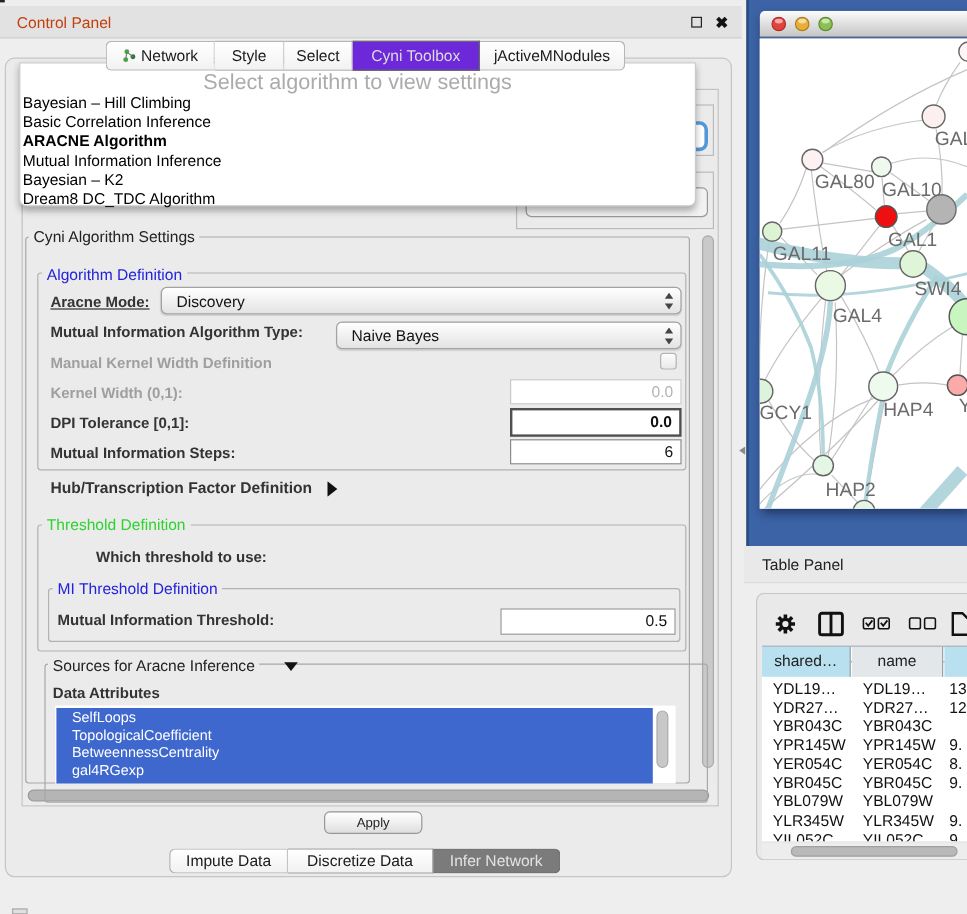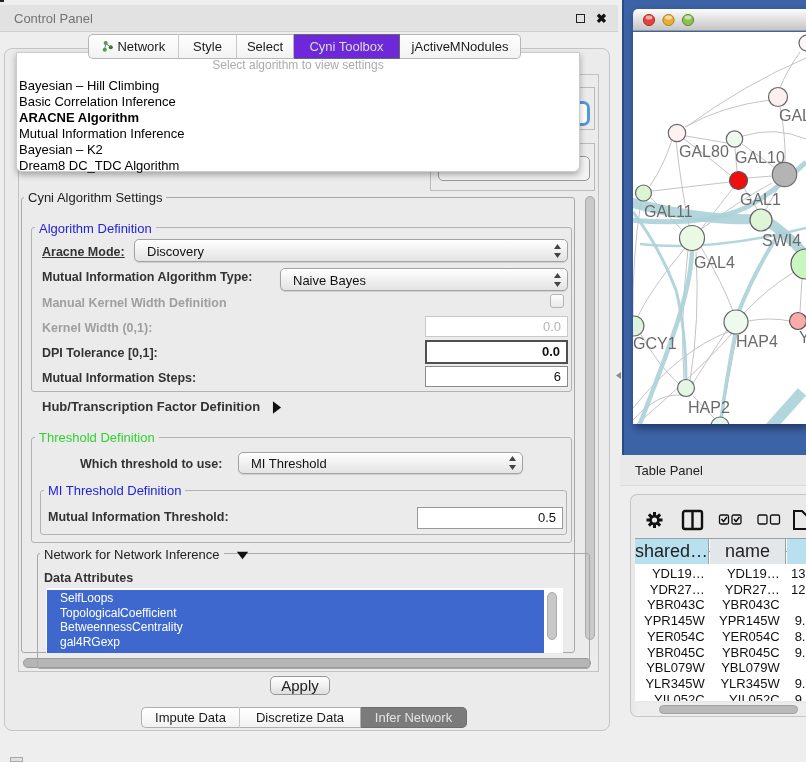--- a/index.html
+++ b/index.html
@@ -15,21 +15,21 @@
 .gbt { position:absolute; background:#ebebeb; padding:0 4px; font-size:13px; white-space:nowrap; }
 </style>
 </head>
 <body>
 
 <div class="abs" style="left:0px; top:0px; width:4px; height:2px; background:#222;"></div>
 
 <div class="abs" style="left:0px; top:5px; width:610px; height:728px;">
 
   <div class="abs" style="left:0px; top:0px; width:618px; height:27px; background:#e2e2e2; border-bottom:1px solid #d0d0d0;">
-    <div class="abs" style="left:14px; top:6px; font-size:13px; color:#737373;">Control Panel</div>
+    <div class="abs" style="left:14px; top:6px; font-size:13px; color:#c2410c;">Control Panel</div>
     <div class="abs" style="left:576px; top:9px; width:9px; height:9px; border:1.5px solid #222;"></div>
     <div class="abs" style="left:596px; top:6px; font-size:13px; font-weight:bold; color:#111;">✖</div>
   </div>
 
   <div class="abs" style="left:4px; top:43px; width:606px; height:683px; background:#ebebeb; border:1px solid #c5c5c5; border-radius:8px;"></div>
 
   <div class="abs" style="left:18px; top:69px; width:581px; height:598px; border:1px solid #c2c2c2; background:#ebebeb;"></div>
 
   <div class="abs" style="left:430px; top:82px; width:165px; height:43px; border:1px solid #bbb;"></div>
   <div class="abs" style="left:440px; top:96px; width:150px; height:25px; border:3px solid #5598d8; border-radius:7px; background:#fff;"></div>
@@ -80,52 +80,45 @@
 
   <div class="lbl abs" style="left:42px; top:394px; font-size:13px;">Hub/Transcription Factor Definition</div>
   <svg class="abs" style="left:272px; top:396px;" width="10" height="13" viewBox="0 0 11 14">
       <path d="M1 0 L10 7 L1 14 Z" fill="#111"></path>
     </svg>
 
   <div class="gb" style="left:31px; top:432px; width:541px; height:106px;"></div>
   <div class="gbt" style="left:35px; top:425px; color:#2ed32e;">Threshold Definition</div>
 
   <div class="lbl abs" style="left:80px; top:452px;">Which threshold to use:</div>
-  <div class="combo" style="left:238px; top:447px; width:285px; height:22px;">
-      <span class="ct">MI Threshold</span>
-    <svg class="arr" viewBox="0 0 9 14">
-        <path d="M4.5 0 L8 5 L1 5 Z" fill="#444"></path>
-        <path d="M4.5 14 L8 9 L1 9 Z" fill="#444"></path>
-      </svg>
-    </div>
 
   <div class="gb" style="left:40px; top:485px; width:527px; height:45px;"></div>
   <div class="gbt" style="left:44px; top:478px; color:#2222dd;">MI Threshold Definition</div>
 
   <div class="lbl abs" style="left:48px; top:505px;">Mutual Information Threshold:</div>
   <div class="inp" style="left:417px; top:502px; width:146px; height:22px; border:1px solid #999;padding-left:44px;">0.5</div>
 
   <div class="gb" style="left:37px; top:548px; width:553px; height:116px; border-color:#a8a8a8;"></div>
-  <div class="gbt" style="left:40px; top:542px; color:#222;">Network for Network Inference</div>
+  <div class="gbt" style="left:40px; top:542px; color:#222;">Sources for Aracne Inference</div>
   <svg class="abs" style="left:236px; top:546px;" width="13" height="9" viewBox="0 0 14 11">
       <path d="M0 1 L14 1 L7 10 Z" fill="#111"></path>
     </svg>
 
   <div class="lbl abs" style="left:44px; top:566px; font-size:12.5px;">Data Attributes</div>
 
   <div class="abs" style="left:46px; top:583px; width:517px; height:65px; background:#fff; overflow:hidden;">
     <div class="abs" style="left:1px; top:2px; width:497px; height:66px; background:#3f68cf;"></div>
     <div class="abs" style="left:14px; top:3px; color:#fff; font-size:12px;">SelfLoops</div>
     <div class="abs" style="left:14px; top:17.5px; color:#fff; font-size:12px;">TopologicalCoefficient</div>
     <div class="abs" style="left:14px; top:32px; color:#fff; font-size:12px;">BetweennessCentrality</div>
     <div class="abs" style="left:14px; top:46.5px; color:#fff; font-size:12px;">gal4RGexp</div>
     <div class="abs" style="left:500.5px; top:4px; width:10px; height:48px; background:#c8c8c8; border:1px solid #ababab; border-radius:6px;"></div>
   </div>
 
-  <div class="abs" style="left:270px; top:671px; width:60px; height:19px; border:1px solid #979797; border-radius:5px; background:linear-gradient(#ffffff,#f0f0f0 50%,#dedede); text-align:center; font-size:15px; color:#222; line-height:18px;">Apply</div>
+  <div class="abs" style="left:270px; top:671px; width:82px; height:19px; border:1px solid #979797; border-radius:5px; background:linear-gradient(#ffffff,#f0f0f0 50%,#dedede); text-align:center; font-size:11px; color:#222; line-height:18px;">Apply</div>
 
   <div class="abs" style="left:141px; top:702px; height:21px; display:flex; font-size:13px; line-height:19px; text-align:center;">
     <div style="width:99px; background:linear-gradient(#ffffff,#f1f1f1); border:1px solid #b0b0b0; border-right:1px solid #c4c4c4; border-radius:5px 0 0 5px; color:#1a1a1a;">Impute Data</div>
     <div style="width:121px; background:linear-gradient(#ffffff,#f1f1f1); border:1px solid #b0b0b0; border-left:none; color:#1a1a1a;">Discretize Data</div>
     <div style="width:106px; background:#7b7b7b; border:1px solid #6e6e6e; border-left:none; border-radius:0 5px 5px 0; color:#e3e3e3;">Infer Network</div>
   </div>
 
   <div class="abs" style="left:88px; top:29px; height:25px; display:flex; font-size:13px; line-height:23px; text-align:center; z-index:5;">
     <div style="width:91px; background:linear-gradient(#ffffff,#f2f2f2); border:1px solid #b6b6b6; border-right:1px solid #c8c8c8; border-radius:5px 0 0 5px; color:#1a1a1a;"><svg width="12" height="13" viewBox="0 0 13 13" style="vertical-align:-2px;">
           <circle cx="4" cy="2.8" r="2.2" fill="#44a644"></circle>
@@ -133,21 +126,21 @@
           <circle cx="9.5" cy="7.4" r="2.2" fill="#2a7a2a"></circle>
           <path d="M4 3 L3 10 M4 3 L9.5 7.4" stroke="#777" stroke-width="1" fill="none"></path>
         </svg> Network</div>
     <div style="width:58px; background:linear-gradient(#ffffff,#f2f2f2); border:1px solid #b6b6b6; border-left:none; border-right:1px solid #c8c8c8; color:#1a1a1a;">Style</div>
     <div style="width:57px; background:linear-gradient(#ffffff,#f2f2f2); border:1px solid #b6b6b6; border-left:none; color:#1a1a1a;">Select</div>
     <div style="width:106px; background:#6d28d9; border:1px solid #686868; border-left:none; color:#dcdcdc;">Cyni Toolbox</div>
     <div style="width:121px; background:linear-gradient(#ffffff,#f2f2f2); border:1px solid #b6b6b6; border-left:none; border-radius:0 5px 5px 0; color:#1a1a1a;">jActiveMNodules</div>
   </div>
 
   <div class="abs" style="left:16px; top:47px; width:564px; height:120px; background:#fff; border:1px solid #ccc; border-radius:0 0 6px 6px; box-shadow:0 3px 6px rgba(0,0,0,.3); font-size:13px; color:#000;">
-    <div style="position:absolute; top:5px; width:100%; text-align:center; font-size:12px; color:#ababab;">Select algorithm to view settings</div>
+    <div style="position:absolute; top:5px; width:100%; text-align:center; font-size:18px; color:#ababab;">Select algorithm to view settings</div>
     <div style="position:absolute; left:2px; top:25px; line-height:16px;">Bayesian – Hill Climbing<br>Basic Correlation Inference<br><b>ARACNE Algorithm</b><br>Mutual Information Inference<br>Bayesian – K2<br>Dream8 DC_TDC Algorithm</div>
   </div>
 </div>
 
 <div class="abs" style="left:622px; top:0; width:184px; height:455px; background:#3c63a6; border-left:2px solid #2a4b80;"></div>
 <div class="abs" style="left:633px; top:9px; width:173px; height:415px; box-shadow:2px 4px 8px rgba(0,0,20,.45);">
   <div class="abs" style="left:0; top:0; width:173px; height:22px; background:linear-gradient(#fcfcfc,#dedede 55%,#c6c6c6); border-radius:5px 0 0 0; border-bottom:1px solid #9a9a9a;">
     <svg class="abs" style="left:9px; top:4px;" width="70" height="14" viewBox="0 0 70 14">
       <circle cx="7" cy="7" r="5.6" fill="#e1443c" stroke="#b03028" stroke-width="1"></circle>
       <circle cx="26.5" cy="7" r="5.6" fill="#e9af34" stroke="#ad7f22" stroke-width="1"></circle>
@@ -268,26 +261,26 @@
         <rect x="87" y="6" width="9" height="9" rx="1.5"></rect>
       <path d="M76.5 10 l2 2.5 l3.5 -4.5" stroke-width="1.5"></path>
         <path d="M89 10 l2 2.5 l3.5 -4.5" stroke-width="1.5"></path>
       <rect x="113" y="6" width="9" height="9" rx="1.5"></rect>
         <rect x="125.5" y="6" width="9" height="9" rx="1.5"></rect>
     </g>
     <path d="M149 2 h8 l5 5 v13 h-13 Z" fill="none" stroke="#111" stroke-width="2"></path>
   </svg>
 
   <div class="abs" style="left:4px; top:43px; width:172px; height:163px; background:#fff;">
-    <div class="abs" style="left:0; top:0; width:172px; height:14px; border-top:1px solid #97a3a9; border-bottom:1px solid #97a3a9; font-size:18px; color:#222;">
+    <div class="abs" style="left:0; top:0; width:172px; height:14px; border-top:1px solid #97a3a9; border-bottom:1px solid #97a3a9; font-size:13px; color:#222;">
       <div class="abs" style="left:0; top:0; width:74px; height:25px; background:#b9e0ef; border-right:1px solid #97a3a9; text-align:center; line-height:24px;">shared…</div>
       <div class="abs" style="left:75px; top:0; width:76px; height:25px; background:#e3e7e9; border-right:1px solid #97a3a9; text-align:center; line-height:24px;">name</div>
       <div class="abs" style="left:152px; top:0; width:20px; height:25px; background:#b9e0ef;"></div>
     </div>
-    <div class="abs" style="left:0; top:25px; width:172px; height:138px; overflow:hidden; font-size:13px; color:#111;text-align:right;">
+    <div class="abs" style="left:0; top:25px; width:172px; height:138px; overflow:hidden; font-size:13px; color:#111;">
       <div style="position:absolute; left:9px; top:3px; line-height:15.7px;">YDL19…<br>YDR27…<br>YBR043C<br>YPR145W<br>YER054C<br>YBR045C<br>YBL079W<br>YLR345W<br>YIL052C</div>
       <div style="position:absolute; left:84px; top:3px; line-height:15.7px;">YDL19…<br>YDR27…<br>YBR043C<br>YPR145W<br>YER054C<br>YBR045C<br>YBL079W<br>YLR345W<br>YIL052C</div>
       <div style="position:absolute; left:156px; top:3px; line-height:15.7px;">13<br>12<br><br>9.<br>8.<br>9.<br><br>9.<br>9.</div>
     </div>
   </div>
   <div class="abs" style="left:4px; top:208px; width:172px; height:13px; background:#ededed;"></div>
   <div class="abs" style="left:28px; top:210px; width:139px; height:9px; background:#b9b9b9; border:1px solid #a0a0a0; border-radius:5px;"></div>
 </div>
 
 <div class="abs" style="left:10px; top:757px; width:13px; height:5px; background:#e0e0e0; border:1px solid #a8a8a8;"></div>

